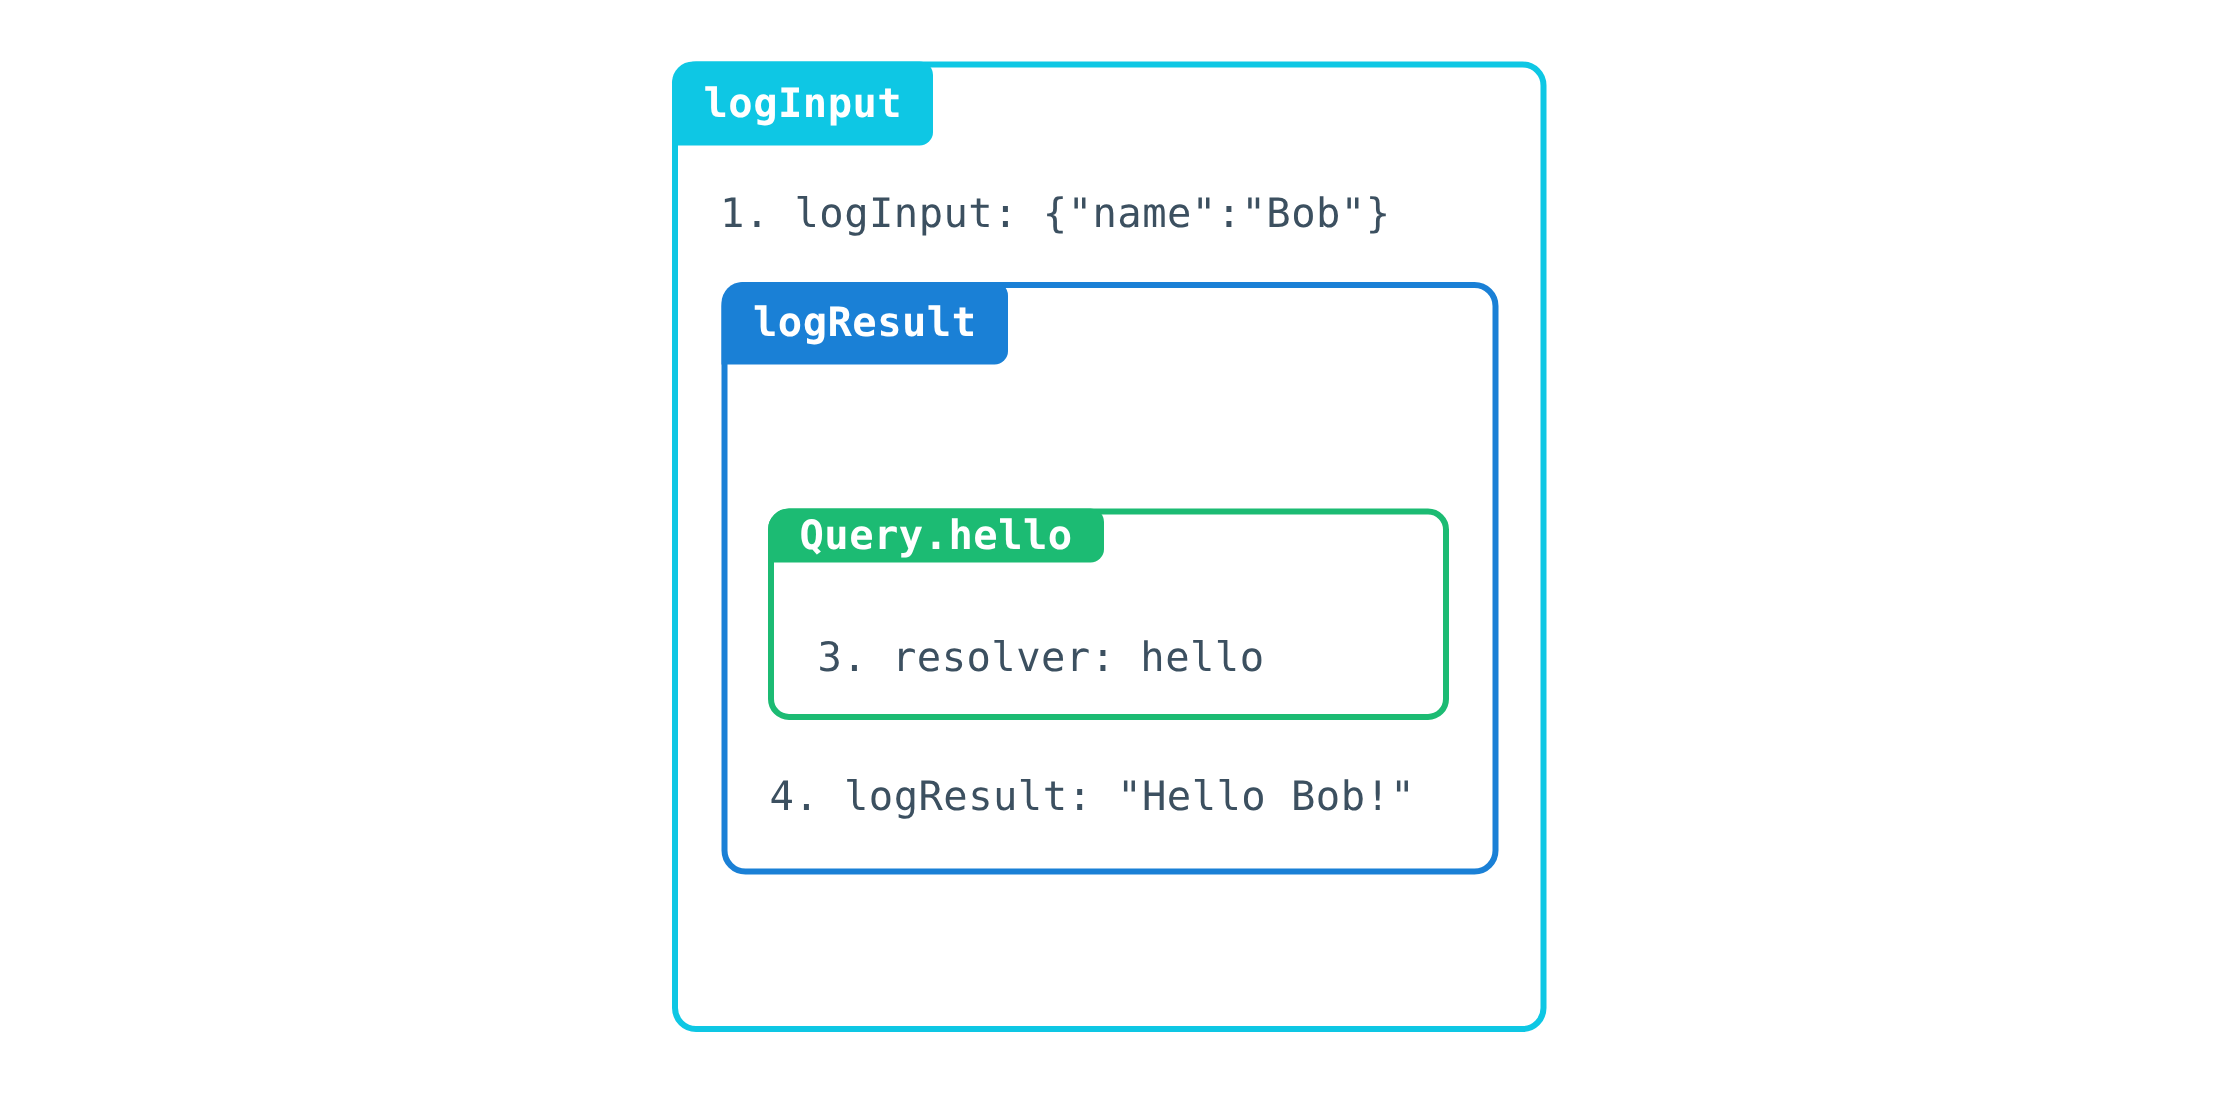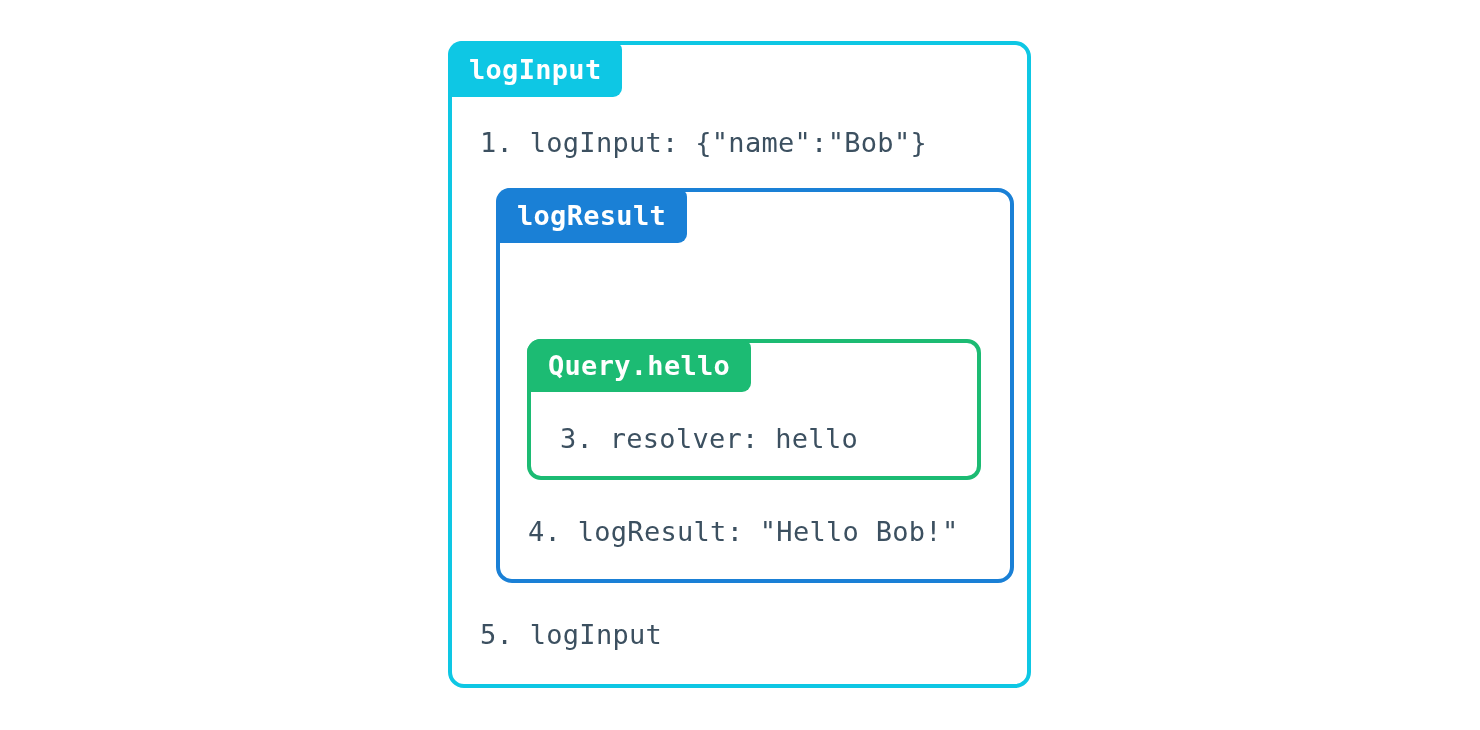--- a/index.html
+++ b/index.html
@@ -16,21 +16,21 @@
     position: absolute;
     background: #ffffff;
   }
   .box-outer {
     left: 448px; top: 41px;
     width: 583px; height: 647px;
     border: 4px solid var(--cyan);
     border-radius: 16px;
   }
   .box-middle {
-    left: 44px; top: 143px;
+    left: 29px; top: 143px;
     width: 518px; height: 395px;
     border: 4px solid var(--blue);
     border-radius: 16px;
   }
   .box-inner {
     left: 27px; top: 147px;
     width: 454px; height: 141px;
     border: 4px solid var(--green);
     border-radius: 14px;
   }
@@ -43,21 +43,21 @@
     padding: 0 21px;
     border-radius: 14px 9px 9px 0;
     color: var(--tab-text);
     font-weight: bold;
     font-size: 27px;
     letter-spacing: 0.3px;
     white-space: pre;
   }
   .tab-outer  { background: var(--cyan); }
   .tab-middle { background: var(--blue); height: 55px; }
-  .tab-inner  { background: var(--green); height: 53px; }
+  .tab-inner  { background: var(--green); height: 36px; }
   .line {
     position: absolute;
     left: 28px;
     color: var(--text);
     font-size: 27px;
     line-height: 28px;
     letter-spacing: 0.3px;
     white-space: pre;
   }
   .line-step1 { top: 84px; }
@@ -88,16 +88,15 @@
         <div class="tab tab-inner">
           <span>Query.hello</span>
         </div>
 
         <div class="line line-step3">3. resolver: hello</div>
       </div>
 
       <div class="line line-step4">4. logResult: "Hello Bob!"</div>
     </div>
 
-    <div class="line line-step5">5. logInput</div>
   </div>
 
 </div>
 
 </body></html>

